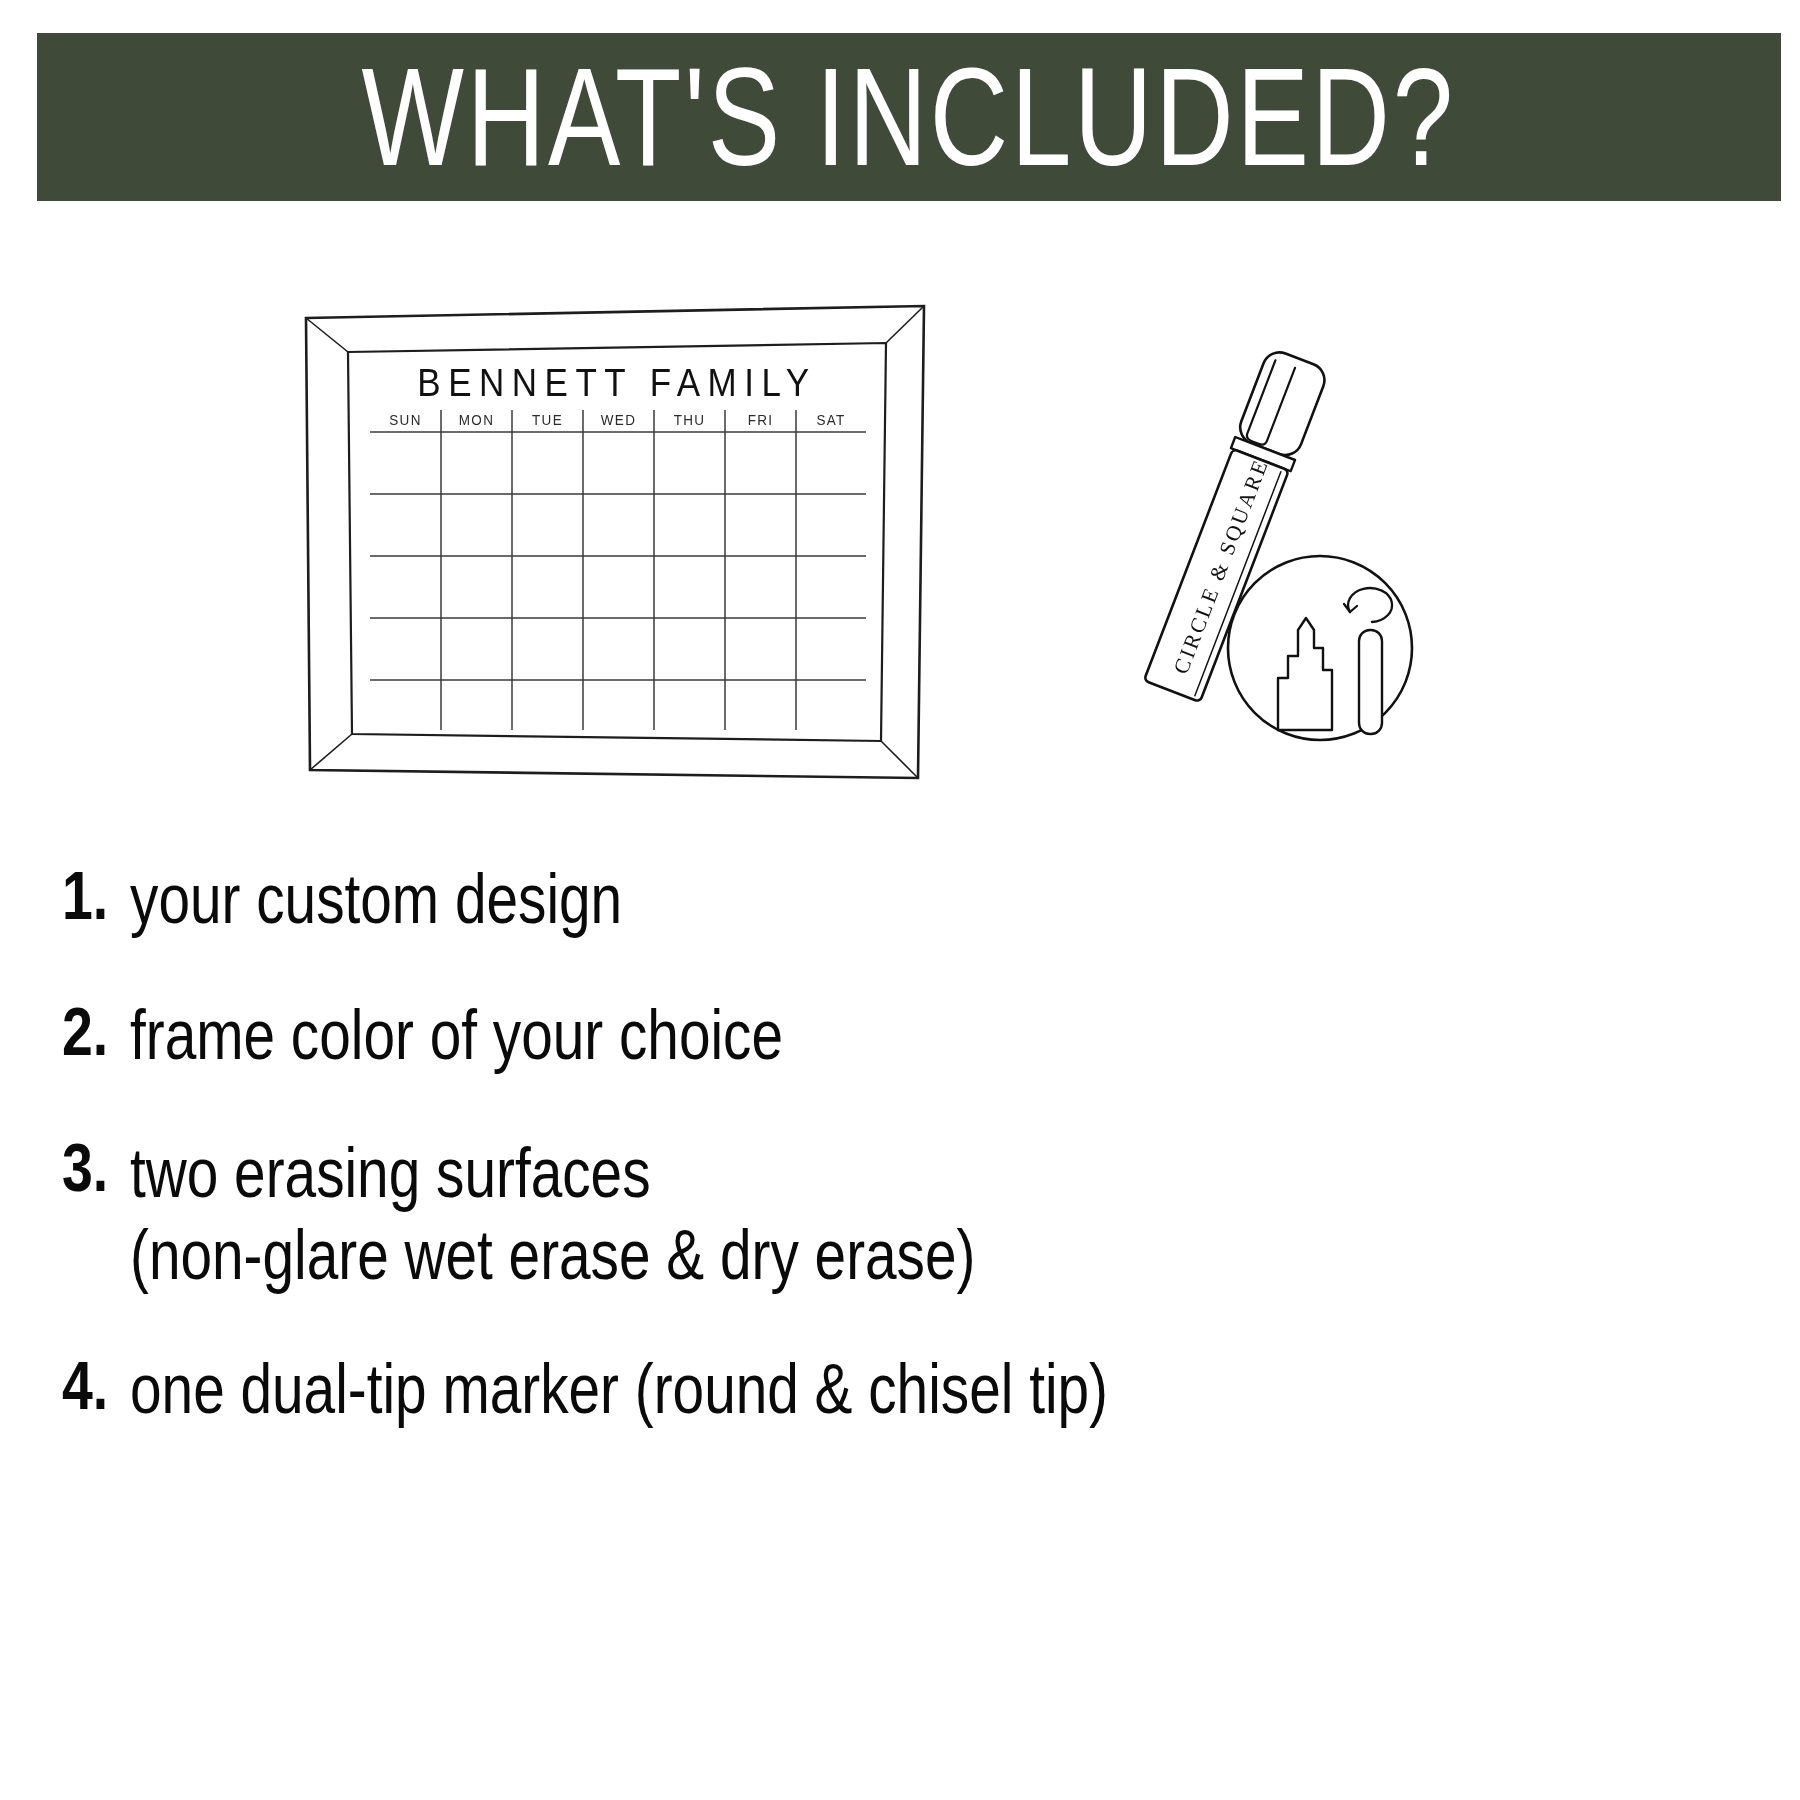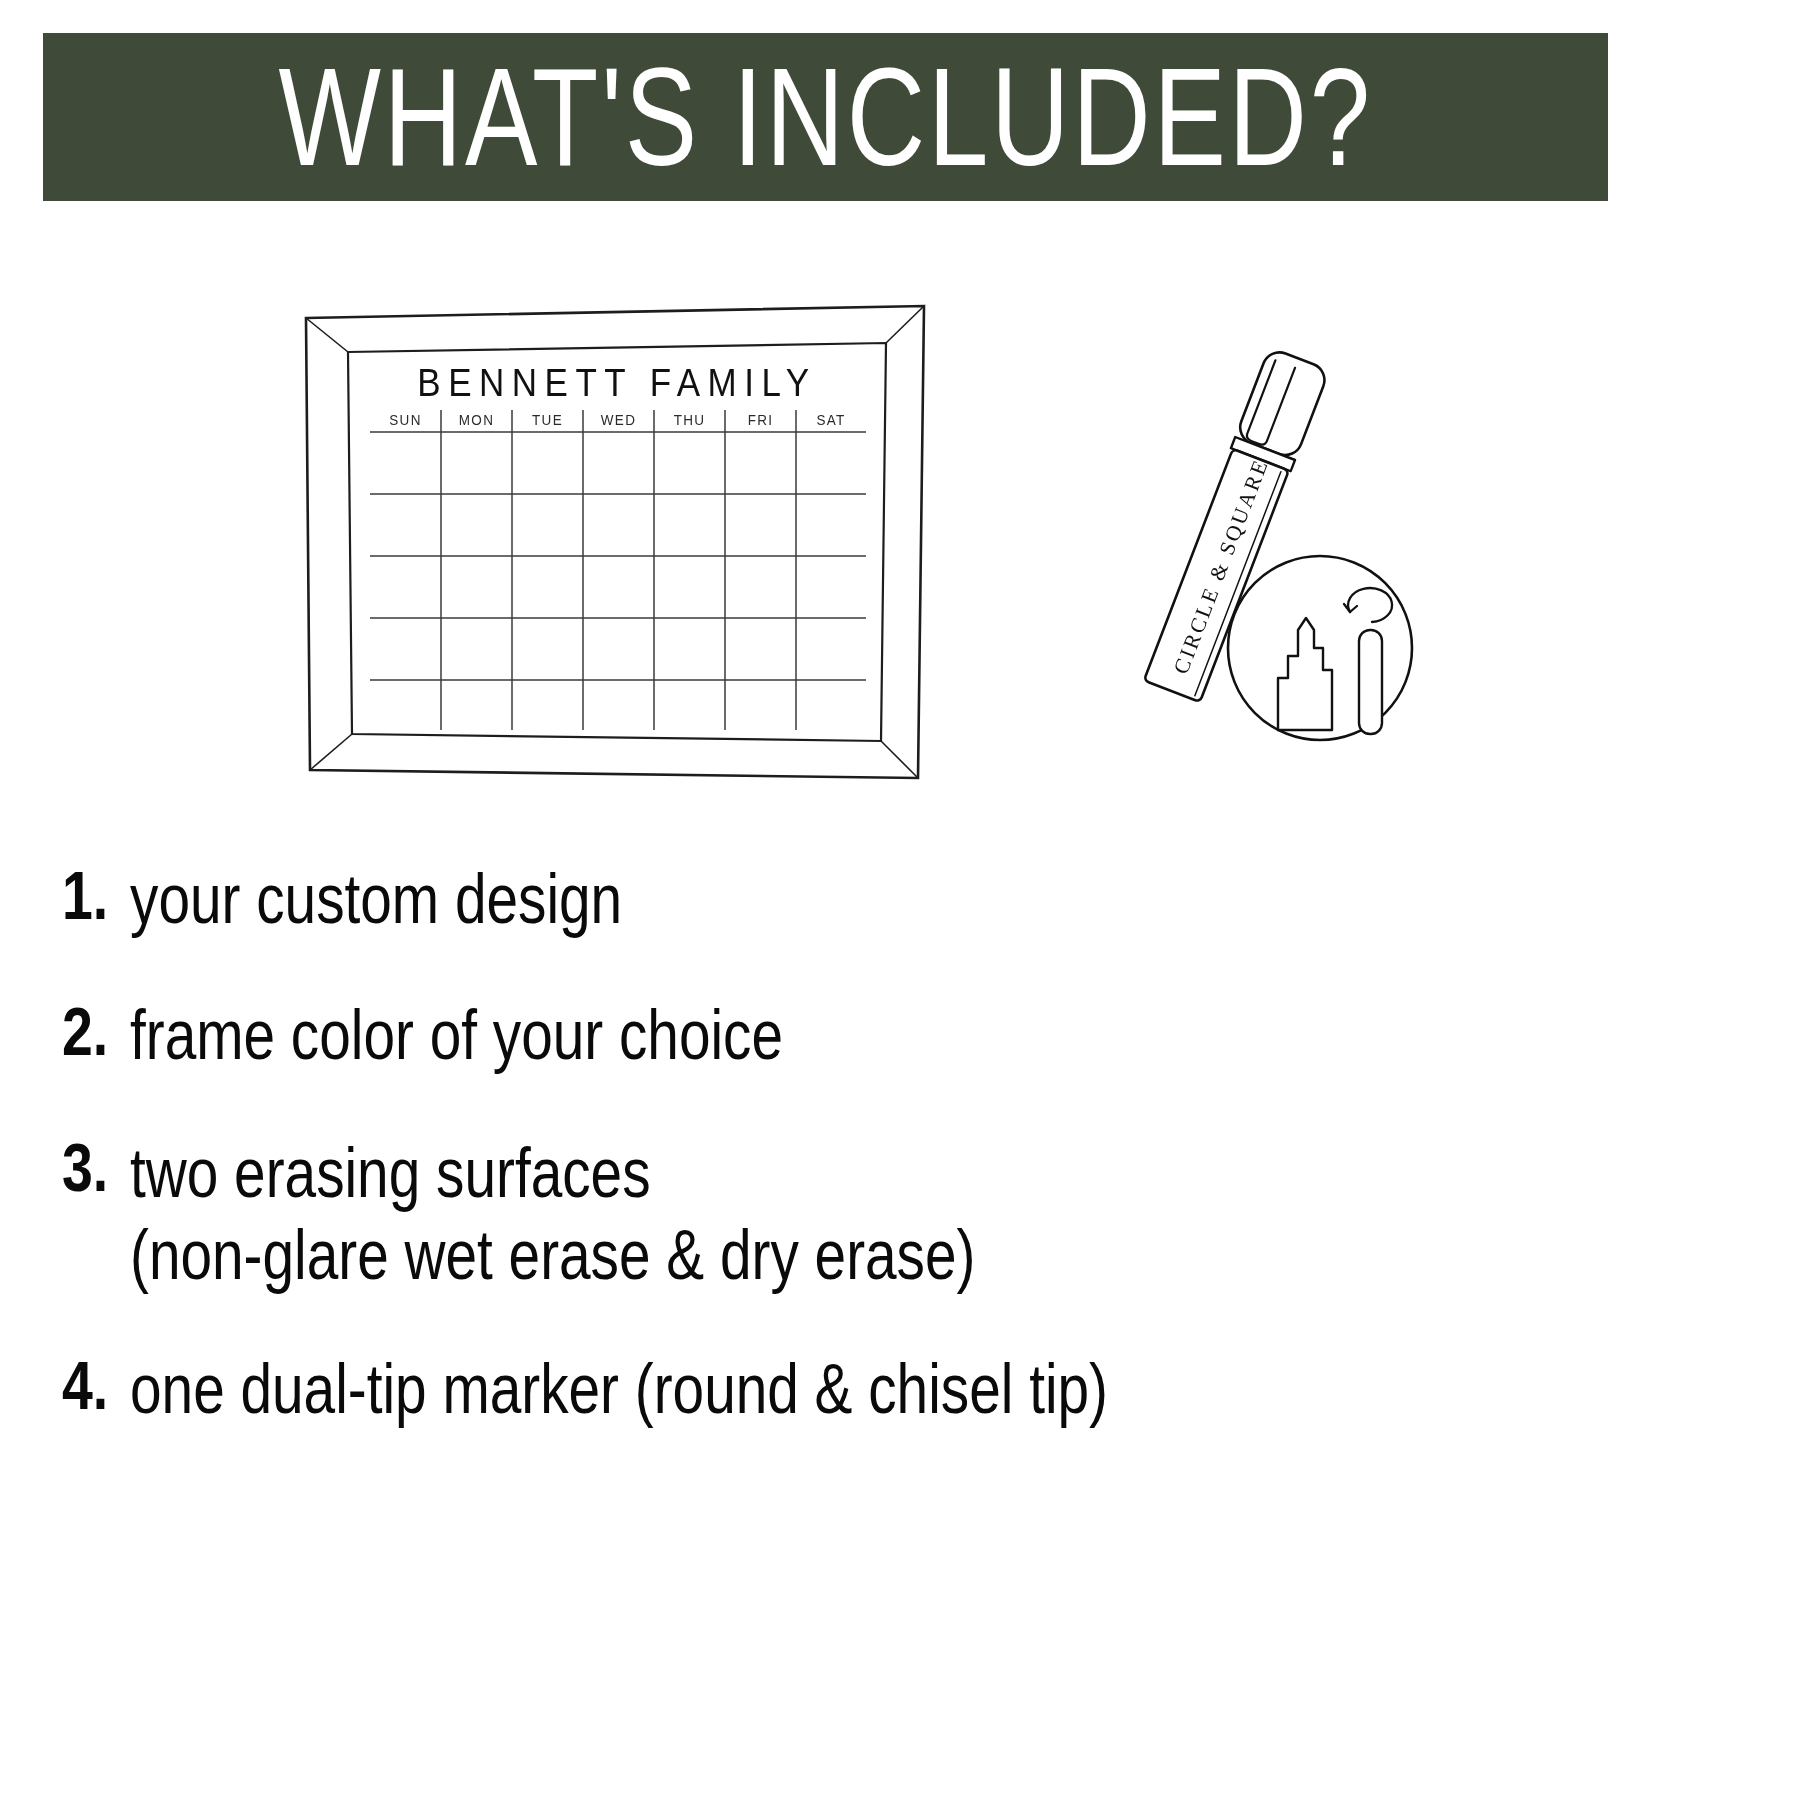--- a/index.html
+++ b/index.html
@@ -12,23 +12,23 @@
     height: 1800px;
     position: relative;
     overflow: hidden;
     font-family: "Liberation Sans", sans-serif;
     -webkit-font-smoothing: antialiased;
   }
 
   
   #header-banner {
     position: absolute;
-    left: 43px;
+    left: 37px;
     top: 33px;
-    width: 1565px;
+    width: 1744px;
     height: 168px;
     background: #3F4B38;
     display: flex;
     align-items: center;
     justify-content: center;
   }
   #header-title {
     color: #ffffff;
     font-family: "Liberation Sans", sans-serif;
     font-size: 118px;

